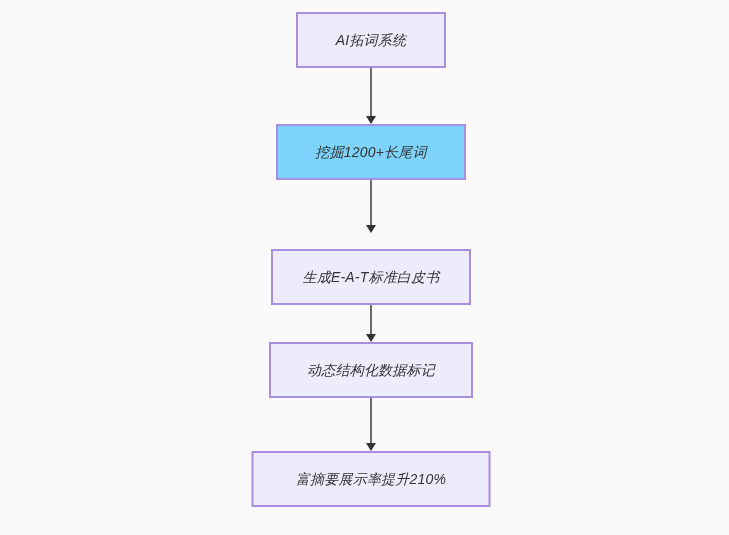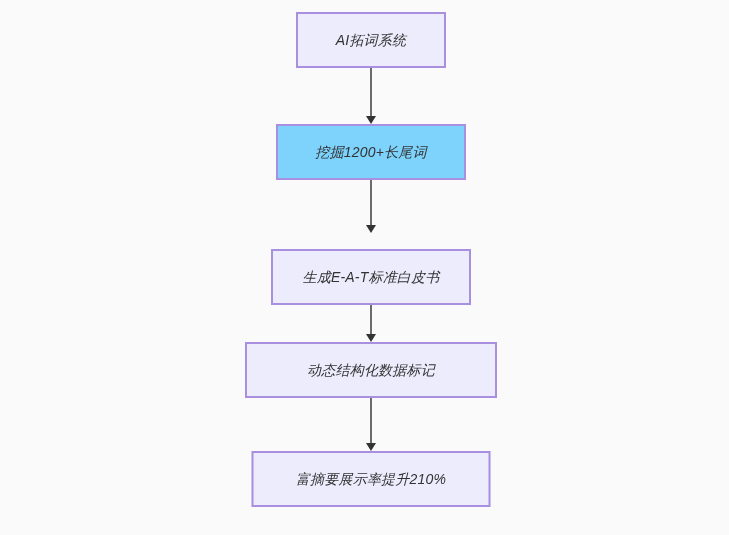--- a/index.html
+++ b/index.html
@@ -94,21 +94,21 @@
   </div>
 
   <div class="node" style="left: 371px; top: 124px; width: 190px; height: 56px; background: #7dd3fc; border-color: rgb(169, 143, 224);">
     <span class="node-label" style="color: rgb(51, 51, 51);">挖掘1200+长尾词</span>
   </div>
 
   <div class="node" style="left: 371px; top: 233px; width: 200px; height: 56px; background: rgb(236, 236, 253); border-color: rgb(169, 143, 224); margin-top: 16px;">
     <span class="node-label" style="color: rgb(51, 51, 51);">生成E-A-T标准白皮书</span>
   </div>
 
-  <div class="node" style="left: 371px; top: 342px; width: 252px; height: 56px; background: rgb(236, 236, 253); border-color: rgb(169, 143, 224);">
+  <div class="node" style="left: 371px; top: 342px; width: 204px; height: 56px; background: rgb(236, 236, 253); border-color: rgb(169, 143, 224);">
     <span class="node-label" style="color: rgb(51, 51, 51);">动态结构化数据标记</span>
   </div>
 
   <div class="node" style="left: 371px; top: 451px; width: 239px; height: 56px; background: rgb(236, 236, 253); border-color: rgb(169, 143, 224);">
     <span class="node-label" style="color: rgb(51, 51, 51);">富摘要展示率提升210%</span>
   </div>
 
 </div>
 
 </body></html>

